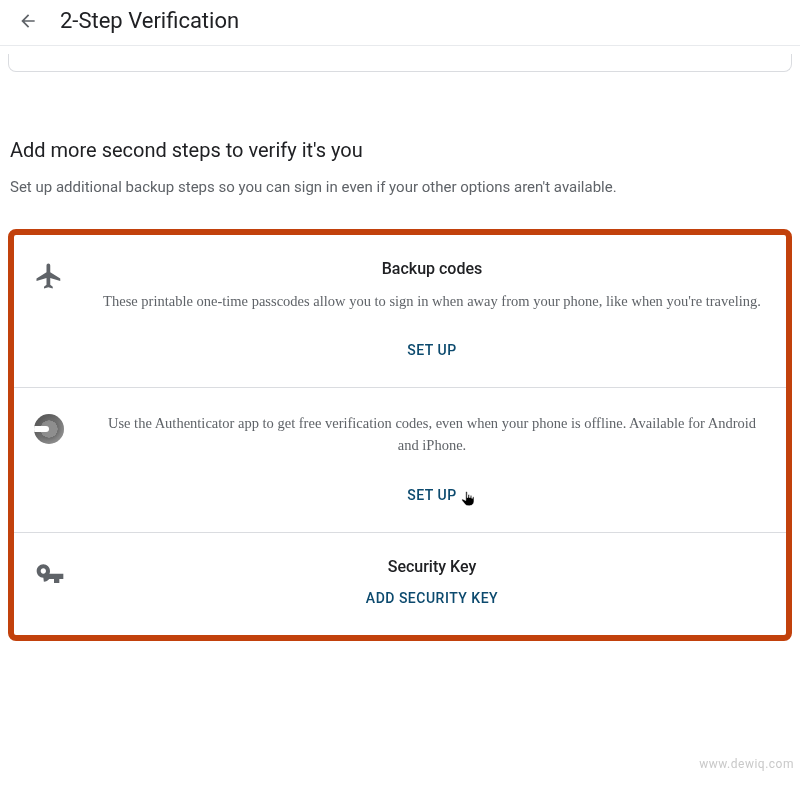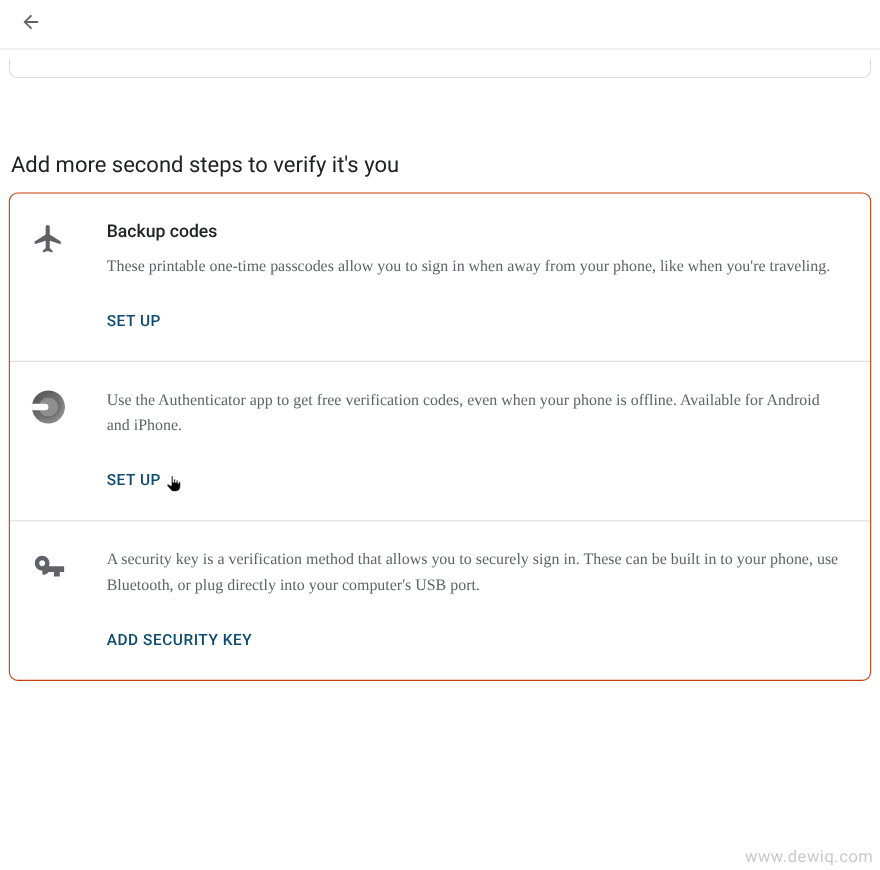--- a/index.html
+++ b/index.html
@@ -58,24 +58,25 @@
       padding-left: 2px;
     }
     .section-sub {
       font-size: 15px;
       color: #5f6368;
       line-height: 1.5;
       margin-bottom: 30px;
       padding-left: 2px;
     }
     .card {
-      border: 1px solid #c2410c;
+      border: 6px solid #c2410c;
       border-radius: 8px;
       background: #fff;
       overflow: hidden;
+      text-align: center;
     }
     .option {
       display: flex;
       padding: 24px 24px 28px 20px;
     }
     .option + .option {
       border-top: 1px solid #dadce0;
     }
     .option-icon {
       width: 36px;
@@ -150,41 +151,43 @@
       width: 18px;
       height: 20px;
     }
     .option-action-wrap {
       position: relative;
       display: inline-block;
     }
     .watermark {
       position: fixed;
       right: 6px;
-      bottom: 3px;
-      font-size: 15px;
+      bottom: 20px;
+      font-size: 12px;
       color: #c9c9c9;
       letter-spacing: 0.5px;
     }
   </style>
 </head>
 <body>
 
 <div class="top-header">
   <div class="back-arrow">
     <svg viewBox="0 0 24 24">
       <path d="M20 11H7.83l5.59-5.59L12 4l-8 8 8 8 1.41-1.41L7.83 13H20v-2z"></path>
     </svg>
   </div>
+  <div class="page-title">2-Step Verification</div>
 </div>
 
 <div class="prev-card-edge"></div>
 
 <div class="section">
   <h2 class="section-heading">Add more second steps to verify it's you</h2>
+  <p class="section-sub">Set up additional backup steps so you can sign in even if your other options aren't available.</p>
 
   <div class="card">
 
     <div class="option">
       <div class="option-icon">
         <svg viewBox="0 0 24 24" width="30" height="30">
           <path d="M21 16v-2l-8-5V3.5C13 2.67 12.33 2 11.5 2S10 2.67 10 3.5V9l-8 5v2l8-2.5V19l-2 1.5V22l3.5-1 3.5 1v-1.5L13 19v-5.5l8 2.5z"></path>
         </svg>
       </div>
       <div class="option-content">
@@ -213,21 +216,21 @@
       </div>
     </div>
 
     <div class="option">
       <div class="option-icon">
         <svg viewBox="0 0 24 24" width="32" height="32">
           <path d="M7 14c-2.8 0-5-2.2-5-5s2.2-5 5-5 5 2.2 5 5c0 .7-.1 1.4-.4 2H22v4h-3v3h-4v-3h-3.6c-.9 1.2-2.3 2-4 2-.1 0 0 0 0 0zm0-7c-1.1 0-2 .9-2 2s.9 2 2 2 2-.9 2-2-.9-2-2-2z"></path>
         </svg>
       </div>
       <div class="option-content">
-        <div class="option-desc">A security key is a verification method that allows you to securely sign in. These can be built in to your phone, use Bluetooth, or plug directly into your computer's USB port.</div>
+        <div class="option-title">Security Key</div>
         <div class="option-action">ADD SECURITY KEY</div>
       </div>
     </div>
 
   </div>
 </div>
 
 <div class="watermark">www.dewiq.com</div>
 
 </body></html>

